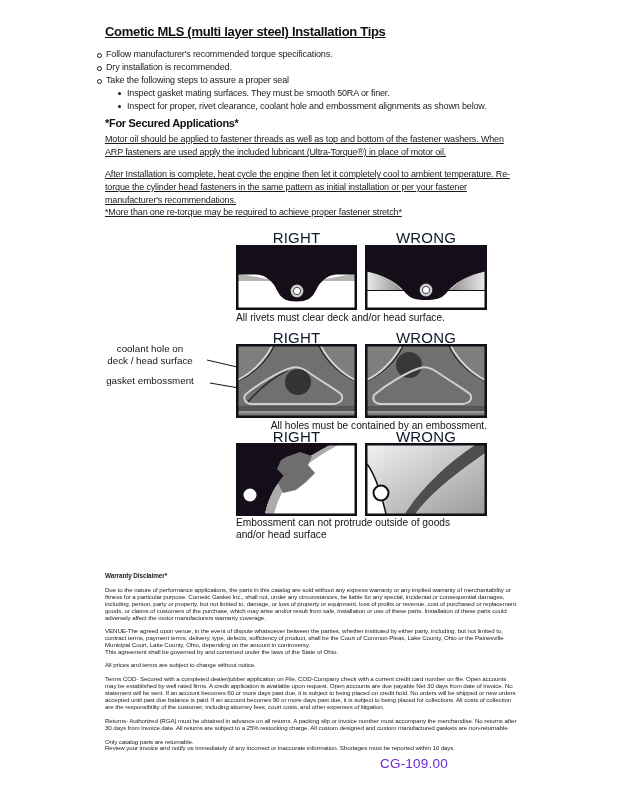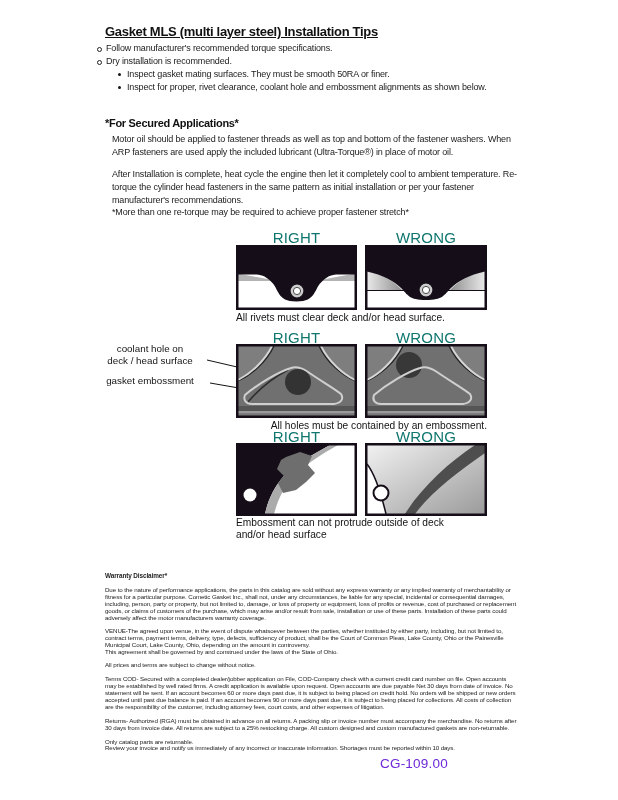--- a/index.html
+++ b/index.html
@@ -1,54 +1,55 @@
 <!DOCTYPE html>
 <html><head>
 <meta charset="utf-8">
 <style>
   html,body{margin:0;padding:0;background:#ffffff;}
   .page{position:relative;width:618px;height:800px;background:#ffffff;overflow:hidden;
         font-family:"Liberation Sans",sans-serif;color:#1b1b1b;}
   .abs{position:absolute;}
   .title{left:105px;top:24px;font-size:13px;font-weight:bold;letter-spacing:-0.3px;
          text-decoration:underline;color:#111;}
-  .bullets{left:97px;top:42px;margin:0;padding:0;list-style:none;
+  .bullets{left:97px;top:48px;margin:0;padding:0;list-style:none;
            font-size:9px;letter-spacing:-0.15px;line-height:13px;width:440px;}
   .bullets li{position:relative;padding-left:9px;}
   .bullets li::before{content:"";position:absolute;left:0;top:4.6px;width:3px;height:3px;
            border:1px solid #222;border-radius:50%;}
   .bullets li.sub{margin-left:21px;}
   .bullets li.sub::before{background:#161616;border:none;width:3.4px;height:3.4px;top:5px;}
   .diesel-h{left:105px;top:117px;font-size:11px;font-weight:bold;letter-spacing:-0.3px;color:#111;}
-  .body-p{left:112px;width:415px;font-size:9px;letter-spacing:-0.15px;line-height:13px;}
+  .body-p{left:105px;width:415px;font-size:9px;letter-spacing:-0.15px;line-height:13px;text-decoration:underline;}
   .p1{top:133px;}
   .p2{top:168px;}
   .note{top:206px;}
-  .rw-label{width:121px;text-align:center;font-size:15px;letter-spacing:0.2px;color:#0f766e;}
+  .rw-label{width:121px;text-align:center;font-size:15px;letter-spacing:0.2px;color:#0f172a;}
   .rw-label.w{width:122px;}
   .dbox{display:block;}
   .cap{font-size:10.2px;color:#141414;}
   .ann{width:110px;text-align:center;font-size:9.8px;line-height:11.5px;color:#141414;}
   .leader{pointer-events:none;}
   .fineprint{left:105px;top:573px;width:412px;font-size:6.2px;letter-spacing:-0.1px;
              line-height:6.9px;color:#232323;}
   .fineprint .fp-h{font-weight:bold;font-size:6.4px;margin:0 0 7px 0;}
   .fineprint .fp{margin:0 0 7px 0;}
   .doc-code{left:380px;top:756px;font-size:13.5px;letter-spacing:0.2px;color:#6d28d9;}
 </style>
 </head>
 <body>
 
 <div class="page">
 
-  <div class="abs title">Gasket MLS (multi layer steel) Installation Tips</div>
+  <div class="abs title">Cometic MLS (multi layer steel) Installation Tips</div>
 
   <ul class="abs bullets">
     <li>Follow manufacturer's recommended torque specifications.</li>
     <li>Dry installation is recommended.</li>
+    <li>Take the following steps to assure a proper seal</li>
     <li class="sub">Inspect gasket mating surfaces.  They must be smooth 50RA or finer.</li>
     <li class="sub">Inspect for proper, rivet clearance, coolant hole and embossment alignments as shown below.</li>
   </ul>
 
   <div class="abs diesel-h">*For Secured Applications*</div>
   <div class="abs body-p p1">Motor oil should be applied to fastener threads as well as top and bottom of the fastener washers. When ARP fasteners are used apply the included lubricant (Ultra-Torque®) in place of motor oil.</div>
   <div class="abs body-p p2">After Installation is complete, heat cycle the engine then let it completely cool to ambient temperature. Re-torque the cylinder head fasteners in the same pattern as initial installation or per your fastener manufacturer's recommendations.</div>
   <div class="abs body-p note">*More than one re-torque may be required to achieve proper fastener stretch*</div>
 
   <div class="abs rw-label" style="left:236px;top:229px;">RIGHT</div>
@@ -157,21 +158,21 @@
     </defs>
     <rect x="0" y="0" width="122" height="73" fill="#ffffff"></rect>
     <path d="M2,2 H120 V71 H21 C16,50 9,30 2,21 Z" fill="url(#g3w)"></path>
     <path d="M2,21 C9,30 16,50 21,71" stroke="#150d18" stroke-width="1.5" fill="none"></path>
     <path d="M110,2 H120 V10 C93,29 66,49 50,71 H40 C56,45 83,20 110,2 Z" fill="#4e4e4e"></path>
     <circle cx="16" cy="50" r="7.5" fill="#ffffff" stroke="#150d18" stroke-width="2"></circle>
     <rect x="1.25" y="1.25" width="119.5" height="70.5" fill="none" stroke="#150d18" stroke-width="2.5"></rect>
   </svg>
 
   <div class="abs cap" style="left:236px;top:517px;line-height:11.5px;">
-    <div>Embossment can not protrude outside of deck</div>
+    <div>Embossment can not protrude outside of goods</div>
     <div>and/or head surface</div>
   </div>
 
   <div class="abs fineprint">
     <div class="fp-h">Warranty Disclaimer*</div>
     <p class="fp">Due to the nature of performance applications, the parts in this catalog are sold without any express warranty or any implied warranty of merchantability or fitness for a particular purpose.  Cometic Gasket Inc., shall not, under any circumstances, be liable for any special, incidental or consequential damages, including, person, party or property, but not limited to, damage, or loss of property or equipment, loss of profits or revenue, cost of purchased or replacement goods, or claims of customers of the purchase, which may arise and/or result from sale, installation or use of these parts.  Installation of these parts could adversely affect the motor manufacturers warranty coverage.</p>
     <p class="fp">
       </p>
       <div>VENUE-The agreed upon venue, in the event of dispute whatsoever between the parties, whether instituted by either party, including, but not limited to, contract terms, payment terms, delivery, type, defects, sufficiency of product, shall be the Court of Common Pleas, Lake County, Ohio or the Painesville Municipal Court, Lake County, Ohio, depending on the amount in controversy.</div>
       <div>This agreement shall be governed by and construed under the laws of the State of Ohio.</div>

